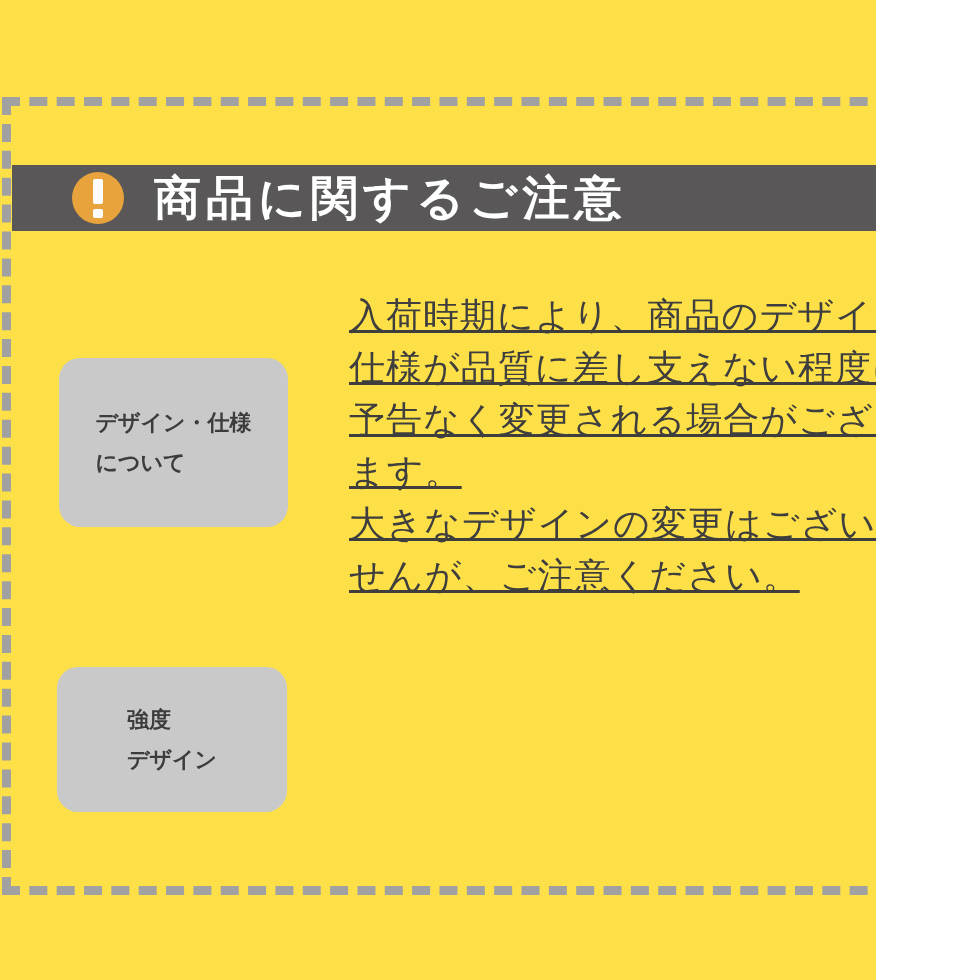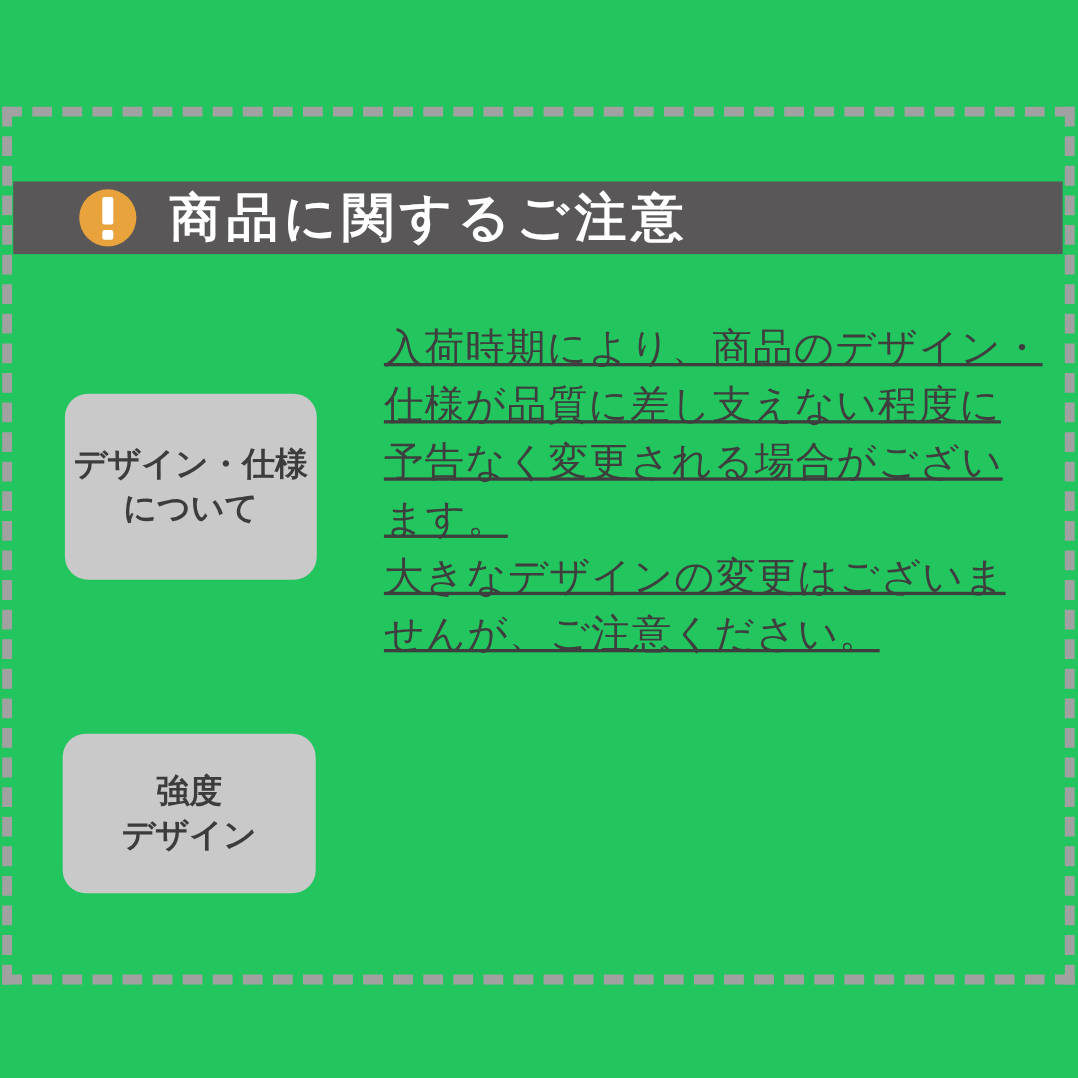--- a/index.html
+++ b/index.html
@@ -3,23 +3,23 @@
 <meta charset="utf-8">
 <style>
   html, body {
     margin: 0;
     padding: 0;
     background: #ffffff;
     font-family: "Liberation Sans", "DejaVu Sans", sans-serif;
   }
   .canvas {
     position: relative;
-    width: 980px;
+    width: 876px;
     height: 980px;
-    background: #22c55e;
+    background: #fde047;
     overflow: hidden;
   }
   
   .frame {
     position: absolute;
     left: 2px;
     top: 97px;
     width: 975px;
     height: 798px;
     box-sizing: border-box;
@@ -70,23 +70,23 @@
     white-space: pre;
   }
   
   .label-box {
     position: absolute;
     background: #c9c9ca;
     border-radius: 21px;
     display: flex;
     align-items: center;
     justify-content: center;
-    text-align: center;
+    text-align: left;
     white-space: pre;
-    font-size: 30px;
+    font-size: 22px;
     font-weight: bold;
     line-height: 40px;
     color: #3c3c3c;
   }
   .box-design { left: 59px;  top: 358px; width: 229px; height: 169px; }
   .box-strength { left: 57px; top: 667px; width: 230px; height: 145px; }
   
   .body-text {
     position: absolute;
     left: 349px;

